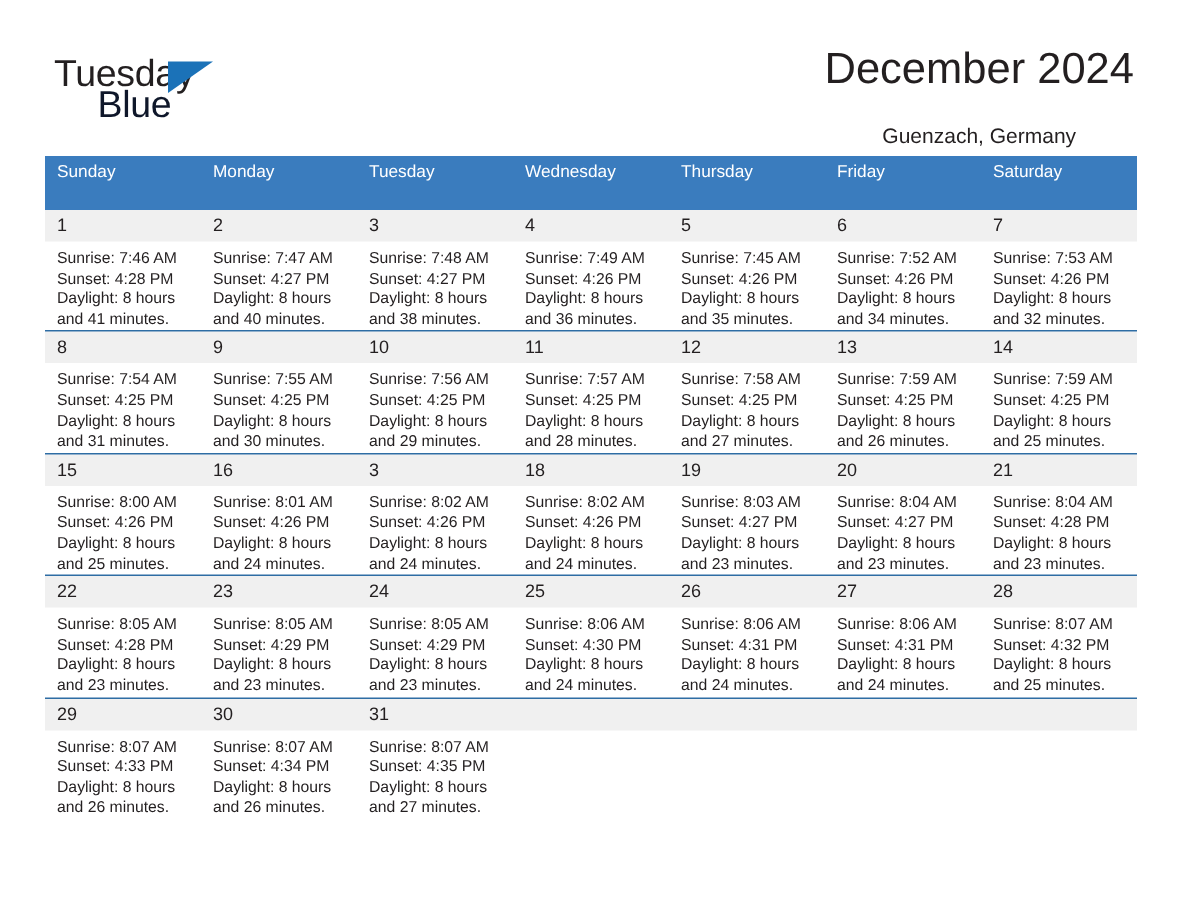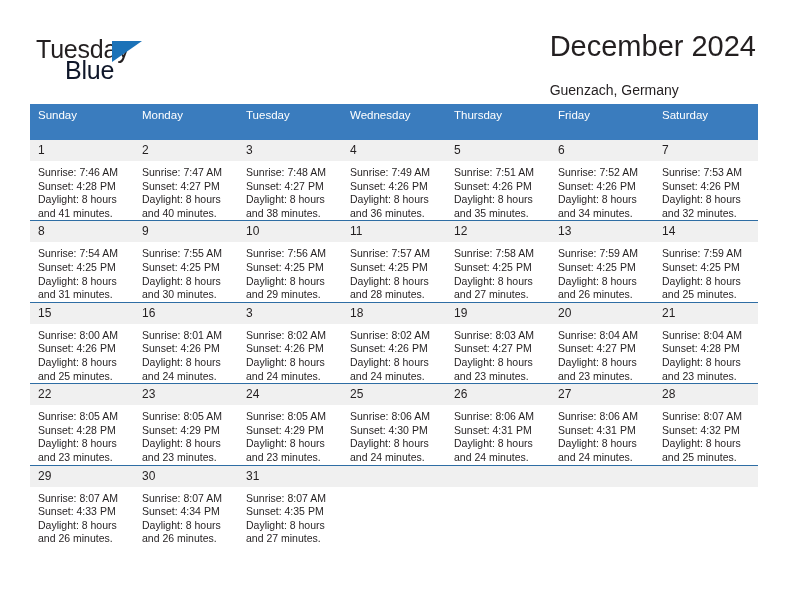--- a/index.html
+++ b/index.html
@@ -61,21 +61,21 @@
     width: 0;
     height: 0;
     border-left: 30px solid #1b72b8;
     border-bottom: 21px solid transparent;
   }
 
   .title-block {
     position: absolute;
     right: 36px;
     top: 28px;
-    text-align: left;
+    text-align: center;
   }
   .cal-title {
     font-size: 29px;
     color: #231f20;
     line-height: 36px;
     white-space: nowrap;
   }
   .cal-subtitle {
     font-size: 14px;
     color: #231f20;
@@ -210,21 +210,21 @@
             <div class="details">
               <div>Sunrise: 7:49 AM</div>
               <div>Sunset: 4:26 PM</div>
               <div>Daylight: 8 hours</div>
               <div>and 36 minutes.</div>
             </div>
           </td>
           <td>
             <div class="daynum">5</div>
             <div class="details">
-              <div>Sunrise: 7:51 AM</div>
+              <div>Sunrise: 7:45 AM</div>
               <div>Sunset: 4:26 PM</div>
               <div>Daylight: 8 hours</div>
               <div>and 35 minutes.</div>
             </div>
           </td>
           <td>
             <div class="daynum">6</div>
             <div class="details">
               <div>Sunrise: 7:52 AM</div>
               <div>Sunset: 4:26 PM</div>

